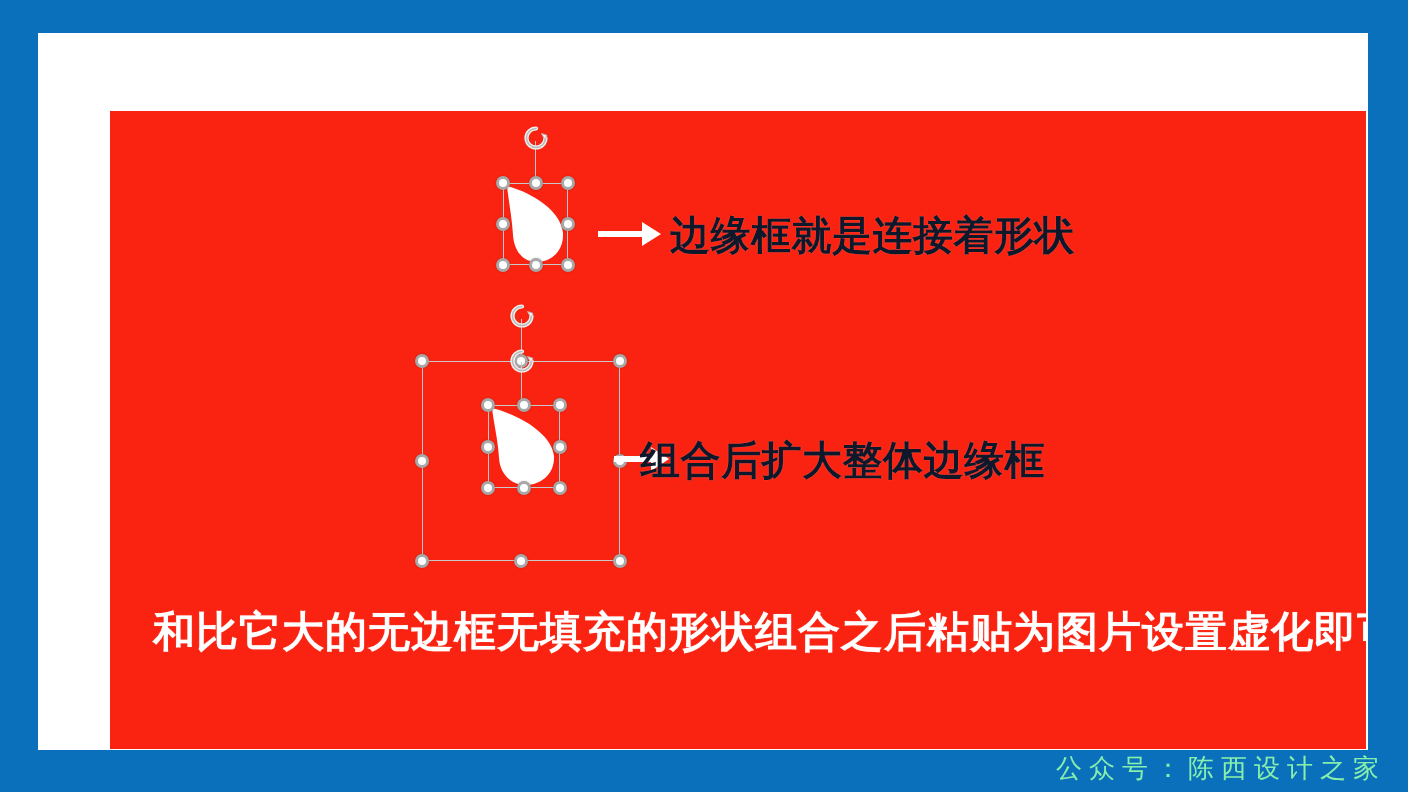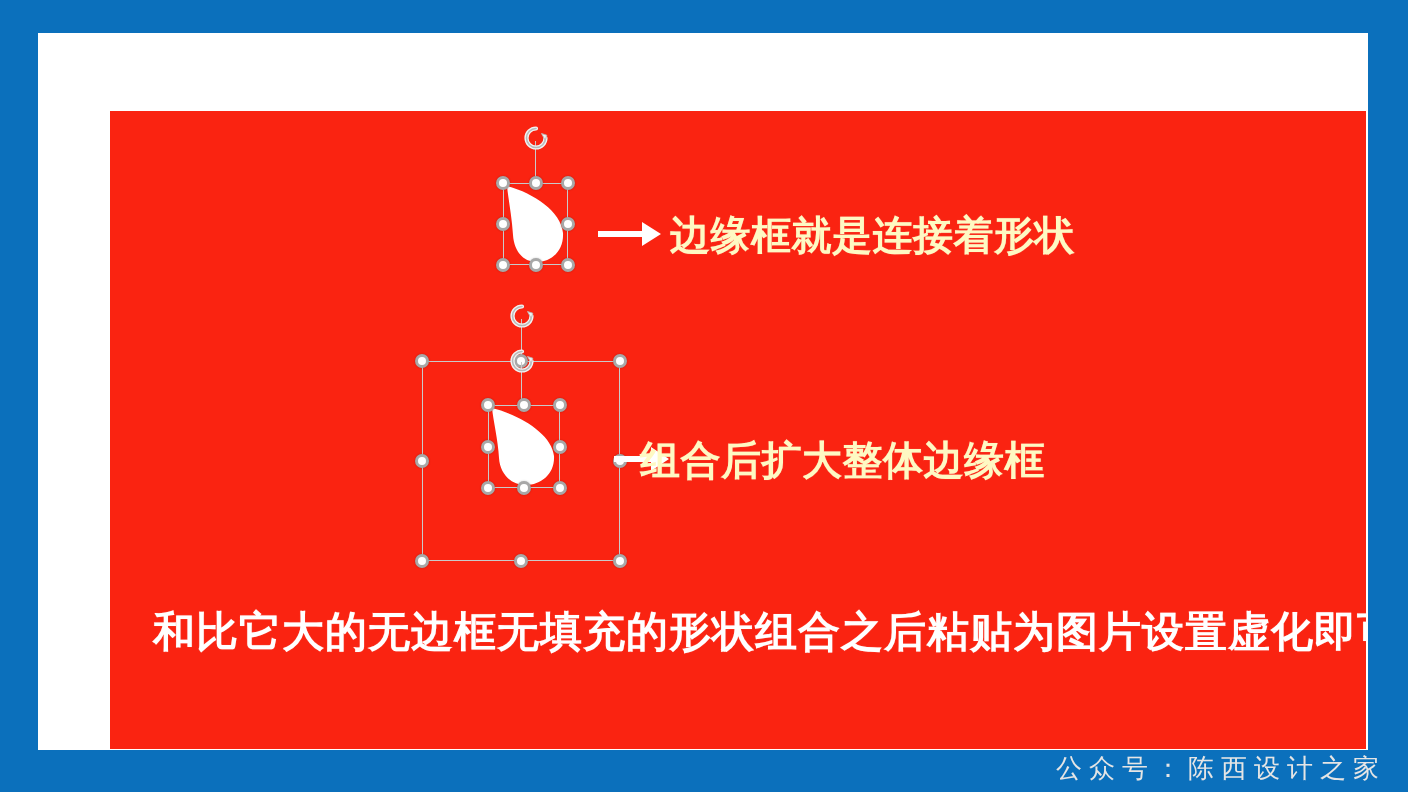--- a/index.html
+++ b/index.html
@@ -81,21 +81,21 @@
   .teardrop { position: absolute; }
   .teardrop svg { display: block; }
 
   
   .arrow { position: absolute; }
   .arrow svg { display: block; }
 
   
   .callout-text {
     position: absolute;
-    color: #fef9c3;
+    color: #0f172a;
     font-size: 40px;
     font-weight: bold;
     line-height: 1;
     white-space: nowrap;
     letter-spacing: 0.5px;
     text-shadow: 0 0 1px rgba(255,255,255,0.4);
   }
 
   
   #caption {
@@ -230,15 +230,15 @@
           <path d="M0 10 L37 10 L37 1 L55 13 L37 25 L37 16 L0 16 Z" fill="#FFFFFF"></path>
         </svg>
       </div>
       <div class="callout-text" style="left:530px; top:329px;">组合后扩大整体边缘框</div>
 
       <div id="caption">和比它大的无边框无填充的形状组合之后粘贴为图片设置虚化即可</div>
 
     </div>
   </div>
 
-  <div id="watermark" style="color: #e5e5e5;">公众号：陈西设计之家</div>
+  <div id="watermark" style="color: #86efac;">公众号：陈西设计之家</div>
 
 </div>
 
 </body></html>

